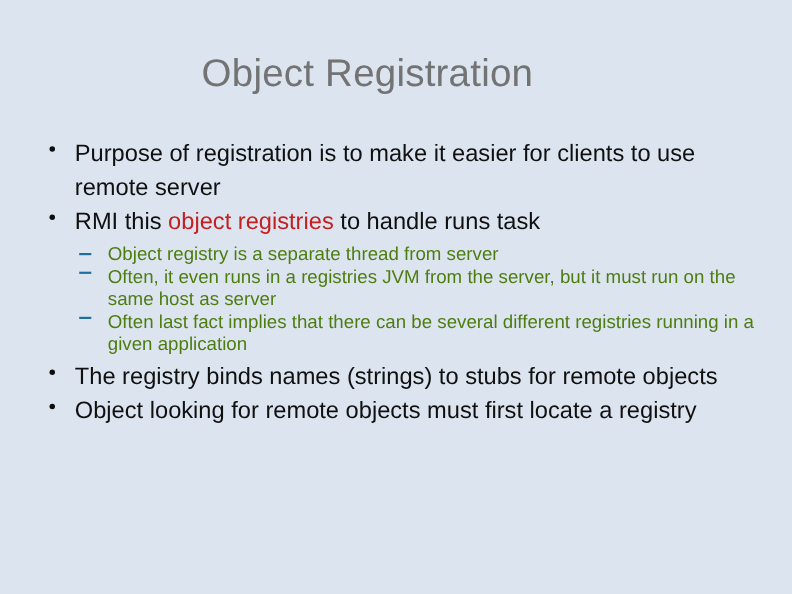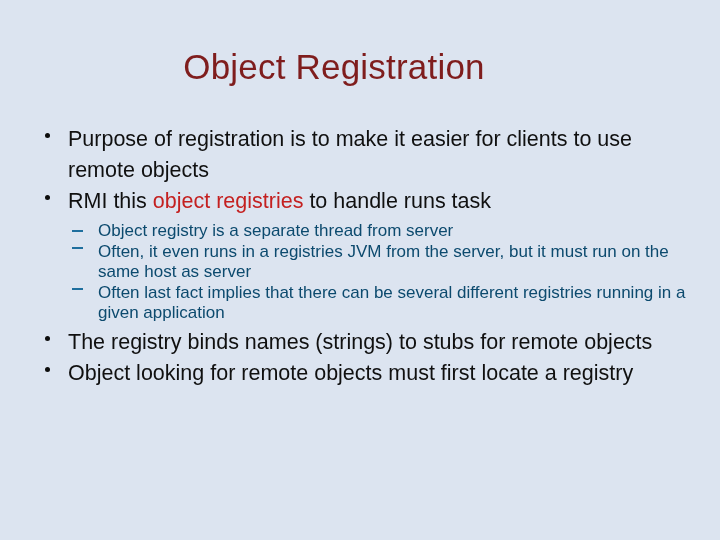--- a/index.html
+++ b/index.html
@@ -21,21 +21,21 @@
     box-sizing: border-box;
   }
   .slide-title {
     position: absolute;
     top: 46px;
     left: 0;
     width: 668px;
     text-align: center;
     font-size: 35px;
     font-weight: 400;
-    color: #7f1d1d;
+    color: #737373;
     letter-spacing: 0.2px;
     line-height: 42px;
     white-space: nowrap;
   }
   .body-block {
     position: absolute;
     top: 124px;
     left: 0;
     width: 720px;
   }
@@ -71,21 +71,21 @@
   ul.level2 {
     list-style: none;
     margin: 4px 0 3px 0;
     padding: 0;
   }
   li.l2 {
     position: relative;
     padding-left: 98px;
     font-size: 17px;
     line-height: 20.5px;
-    color: #0c4a6e;
+    color: #4d7c0f;
     padding-right: 24px;
   }
   li.l2 > .marker-dash {
     position: absolute;
     left: 72px;
     top: 9px;
     width: 11px;
     height: 2px;
     background: #1f6f9e;
   }
@@ -101,21 +101,21 @@
 
 <div class="slide">
 
   <div class="slide-title">Object Registration</div>
 
   <div class="body-block">
     <ul class="level1">
 
       <li class="l1">
         <span class="marker-dot"></span>
-        <span class="l1-text">Purpose of registration is to make it easier for clients to use remote objects</span>
+        <span class="l1-text">Purpose of registration is to make it easier for clients to use remote server</span>
       </li>
 
       <li class="l1">
         <span class="marker-dot"></span>
         <span class="l1-text"><span>RMI this </span><span class="em-red">object registries</span><span> to handle runs task</span></span>
       </li>
 
       <li style="list-style:none">
         <ul class="level2">
 

